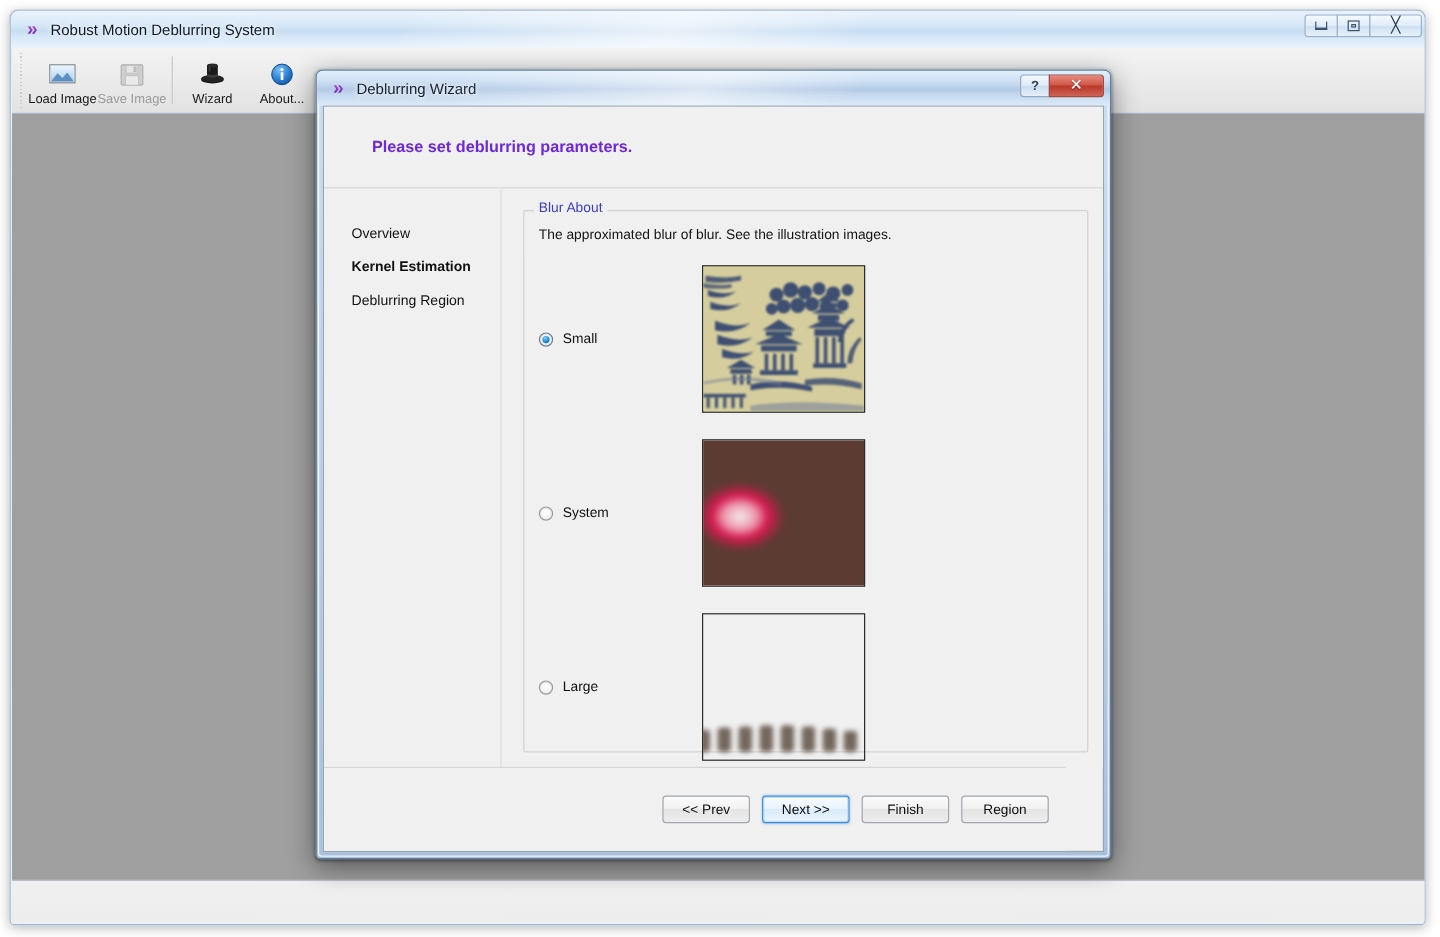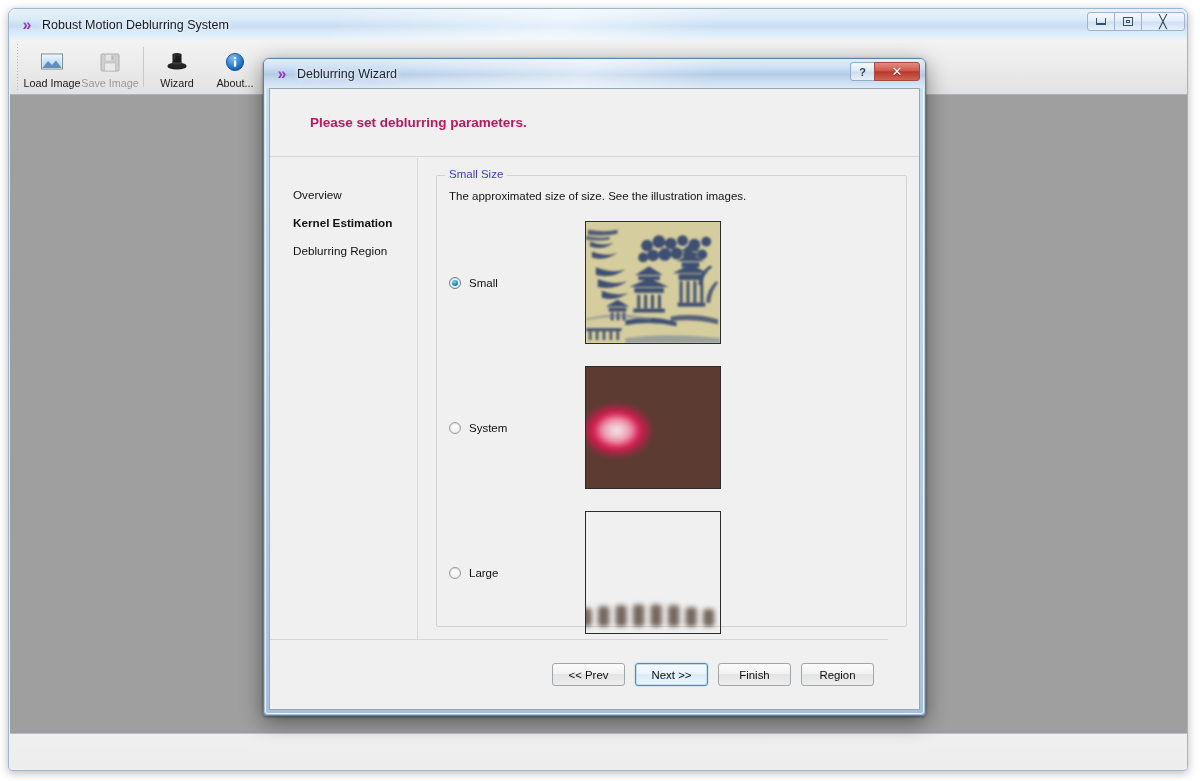--- a/index.html
+++ b/index.html
@@ -259,21 +259,21 @@
     width:649px; height:68px;
     box-sizing:border-box;
     background:#f0f0f0;
     border-bottom:1px solid #d6d6d6;
     display:flex; align-items:center;
   }
   #wiz-header-text {
     margin-left: 40px;
     font-size: 13.5px;
     font-weight: bold;
-    color:#be185d;
+    color:#6d28d9;
   }
 
   #wiz-body {
     position:absolute;
     left:0; top:69px;
     width:649px;
     height: 482px;
     display:flex;
   }
   #wiz-nav {
@@ -553,22 +553,22 @@
       <div id="wiz-body">
 
         <div id="wiz-nav">
           <div class="nav-item">Overview</div>
           <div class="nav-item active">Kernel Estimation</div>
           <div class="nav-item">Deblurring Region</div>
         </div>
 
         <div id="wiz-content">
           <div class="groupbox">
-            <div class="groupbox-legend">Small Size</div>
-            <div class="group-desc">The approximated size of size. See the illustration images.</div>
+            <div class="groupbox-legend">Blur About</div>
+            <div class="group-desc">The approximated blur of blur. See the illustration images.</div>
 
             <div class="opt-rows">
 
               <div class="opt-row">
                 <div class="opt-radio-wrap">
                   <span class="radio checked"></span>
                   <span class="opt-label">Small</span>
                 </div>
                 <div class="thumb willow">
                   <svg class="willow-svg" viewBox="0 0 136 123" preserveAspectRatio="none">

